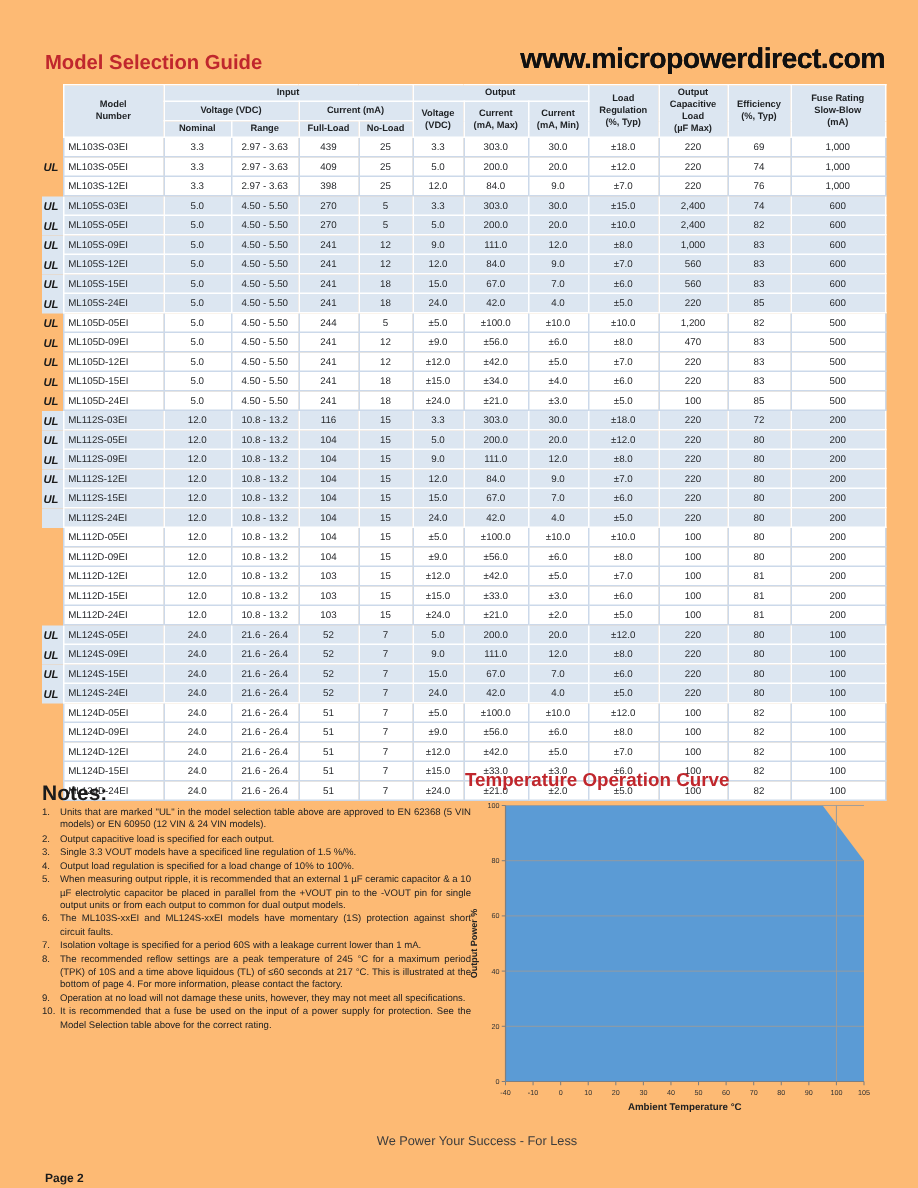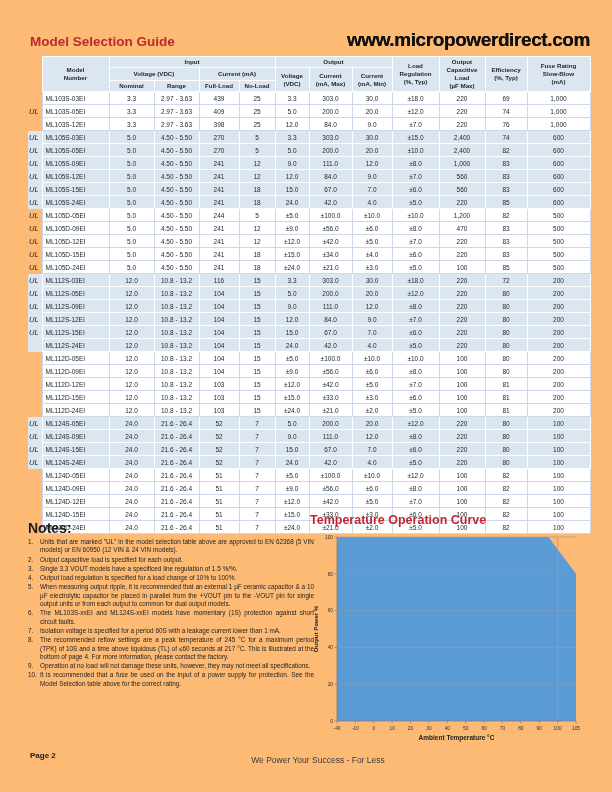--- a/index.html
+++ b/index.html
@@ -11,32 +11,32 @@
   
   .table-wrap{position:absolute;left:28px;top:56px;}
   table.model-table{border-collapse:collapse;table-layout:fixed;width:562px;}
   .model-table th{background:#dce6f1;border:1px solid #ffffff;font-weight:bold;font-size:6.2px;
         line-height:1.3;padding:1px 0;white-space:pre-line;vertical-align:middle;text-align:center;color:#1e2124;}
   .model-table td{border:1px solid #ccd9ea;height:12px;padding:0 1px;text-align:center;
         vertical-align:middle;font-size:6.5px;color:#26282b;background:#ffffff;}
   .model-table tr.shaded td{background:#dce6f1;border-color:#ffffff;}
   .model-table td.model{text-align:left;padding-left:3px;}
   .model-table th.gutter,.model-table td.gutter{background:transparent;border:none;
-        font-weight:normal;font-style:italic;font-size:7.5px;text-align:right;padding-right:3px;color:#1b1b1b;}
+        font-weight:bold;font-style:italic;font-size:7.5px;text-align:right;padding-right:3px;color:#1b1b1b;}
   
   .notes{position:absolute;left:28px;top:520px;width:286px;}
   .notes-heading{font-size:14px;font-weight:bold;margin:0 0 2px 0;color:#1b1b1b;}
   .note-item{display:flex;font-size:6.4px;line-height:8.3px;margin-bottom:1px;color:#232323;}
   .note-num{width:12px;flex:none;}
   .note-text{flex:1;text-align:justify;}
   
   .chart-section{position:absolute;left:310px;top:513px;width:284px;}
   .chart-title{font-size:12.5px;font-weight:bold;color:#c0272d;margin:0 0 3px 0;}
   
-  .page-num{position:absolute;left:30px;top:751px;font-size:8px;font-weight:bold;color:#1b1b1b;}
+  .page-num{position:absolute;left:30px;top:781px;font-size:8px;font-weight:bold;color:#1b1b1b;}
   .footer-slogan{position:absolute;left:12px;top:755px;width:612px;text-align:center;
         font-size:8.5px;color:#3c3c3c;}
 </style>
 </head>
 <body>
 
 <div class="page">
 
   <div class="doc-title">Model Selection Guide</div>
   <div class="logo">www.micropowerdirect.com</div>

